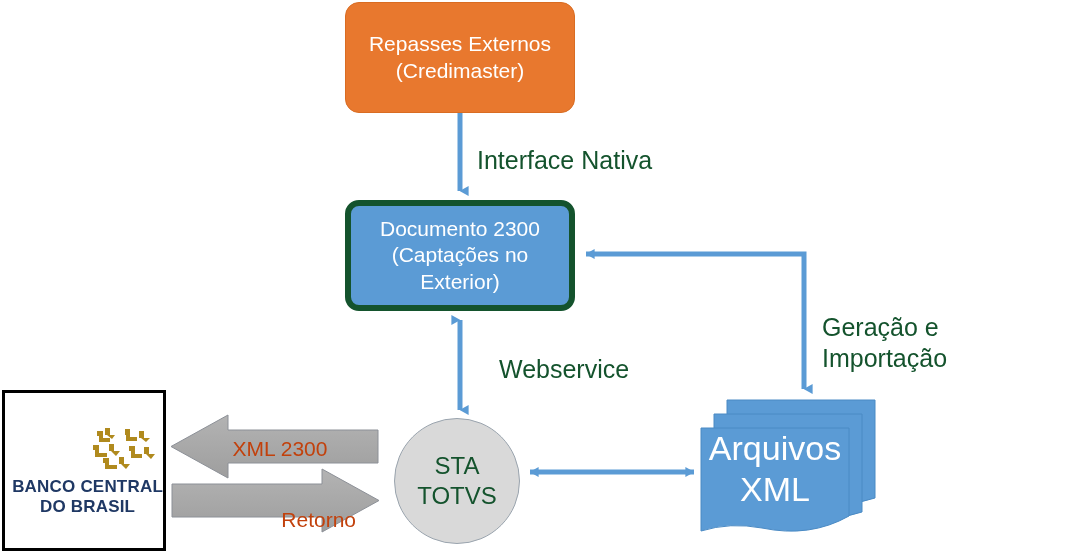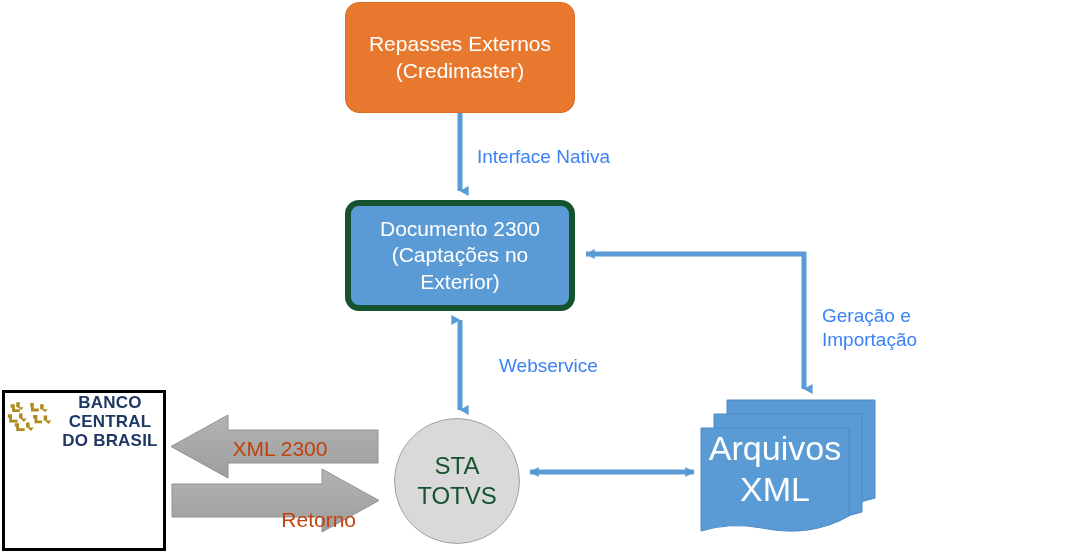--- a/index.html
+++ b/index.html
@@ -73,46 +73,46 @@
   }
 
   
   #bacen-frame {
     position: absolute;
     left: 2px; top: 390px; width: 164px; height: 161px;
     background: #ffffff;
     border: 3px solid #000000;
     box-sizing: border-box;
     display: flex;
-    flex-direction: row;
-    align-items: flex-start;
+    flex-direction: column;
+    align-items: flex-end;
     justify-content: center;
   }
   #bacen-symbol { width: 74px; height: 48px; margin-bottom: 4px; }
   #bacen-text {
     color: #1F3864;
     font-weight: bold;
     font-size: 17px;
     letter-spacing: 0.2px;
     text-align: center;
     line-height: 1.12;
     white-space: pre-line;
   }
 
   
   .conn-label {
     position: absolute;
-    color: #3b82f6;
-    font-size: 19px;
+    color: #14532d;
+    font-size: 25px;
     line-height: 1.25;
     white-space: pre-line;
   }
   #label-interface { left: 477px; top: 145px; }
   #label-webservice { left: 499px; top: 354px; }
-  #label-geracao { left: 822px; top: 304px; }
+  #label-geracao { left: 822px; top: 312px; }
 
   
   .gray-arrow-label {
     position: absolute;
     color: #c2410c;
     font-size: 21px;
     pointer-events: none;
     text-align: center;
   }
   #label-xml2300 { left: 200px; top: 437px; width: 160px; }

